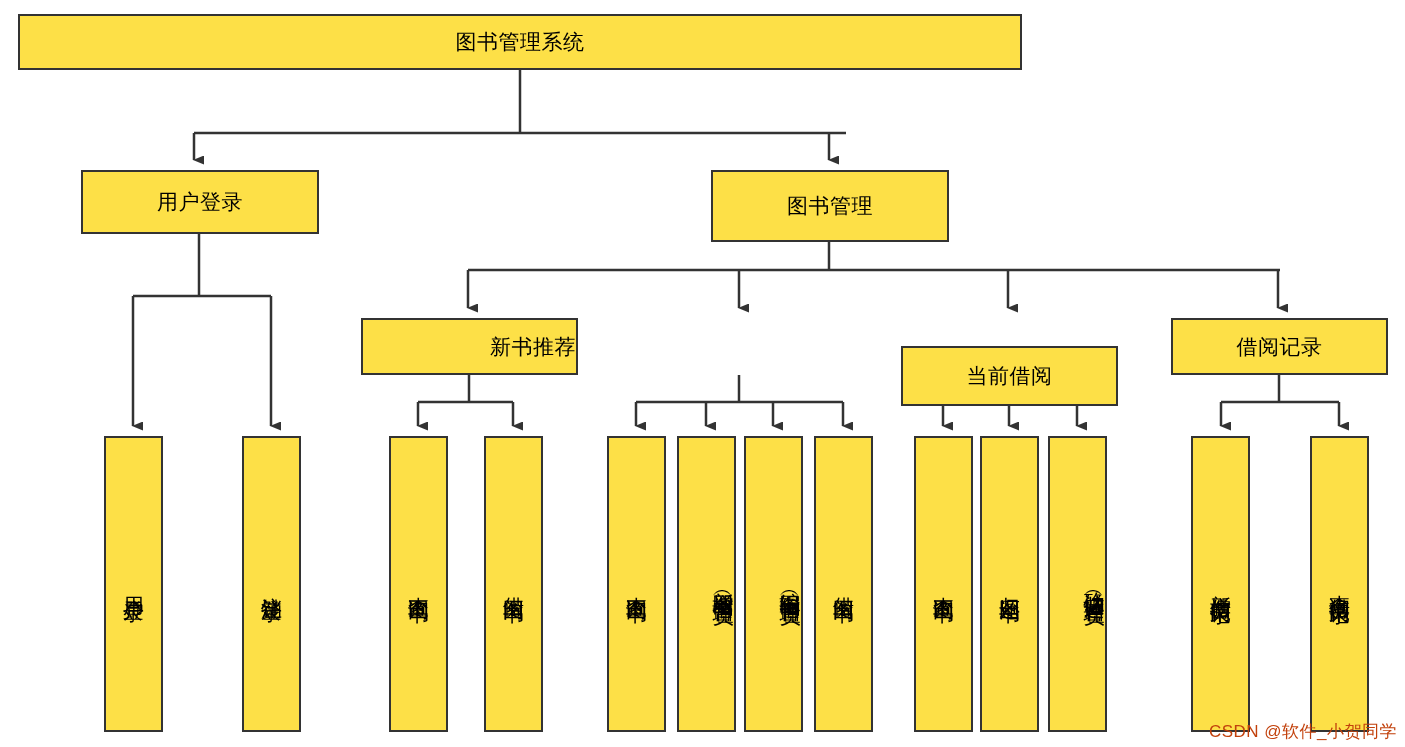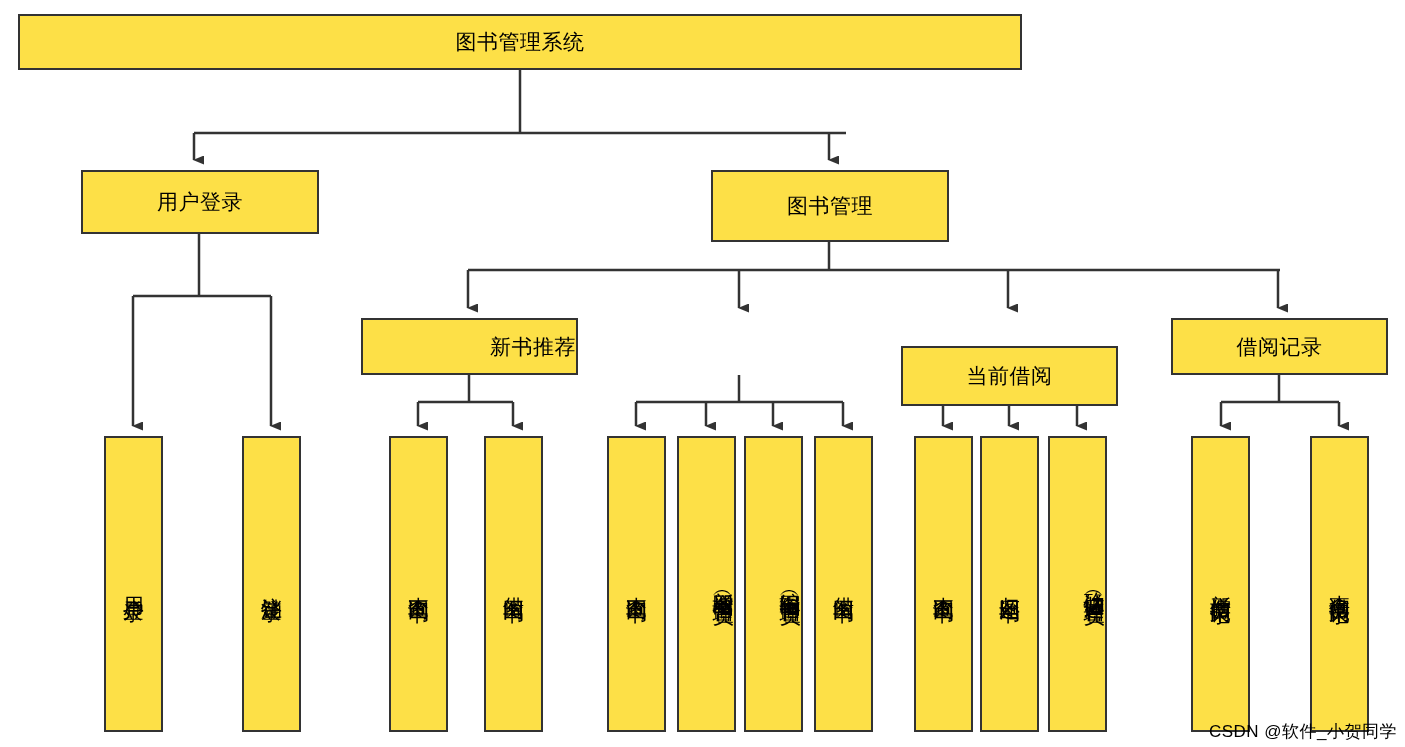--- a/index.html
+++ b/index.html
@@ -56,21 +56,21 @@
     align-items: flex-start;
   }
   .node-vertical.align-center {
     align-items: center;
   }
   .watermark {
     position: absolute;
     right: 8px;
     bottom: 4px;
     font-size: 17px;
-    color: #000000;
+    color: #c2410c;
     white-space: nowrap;
     letter-spacing: 0.5px;
     pointer-events: none;
     margin-left: 28px;
   }
 </style>
 </head>
 <body>
 
 <div id="diagram-root">

